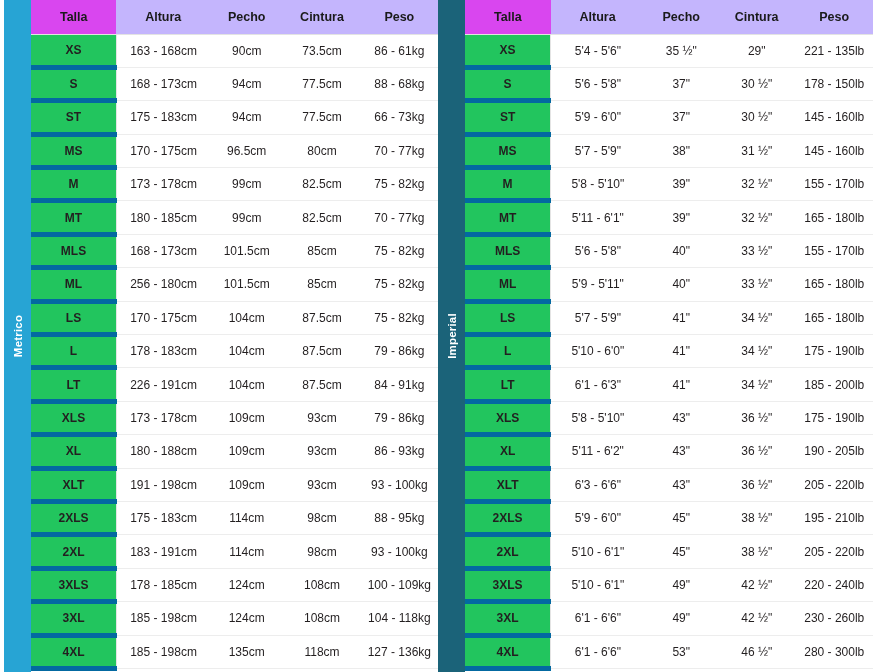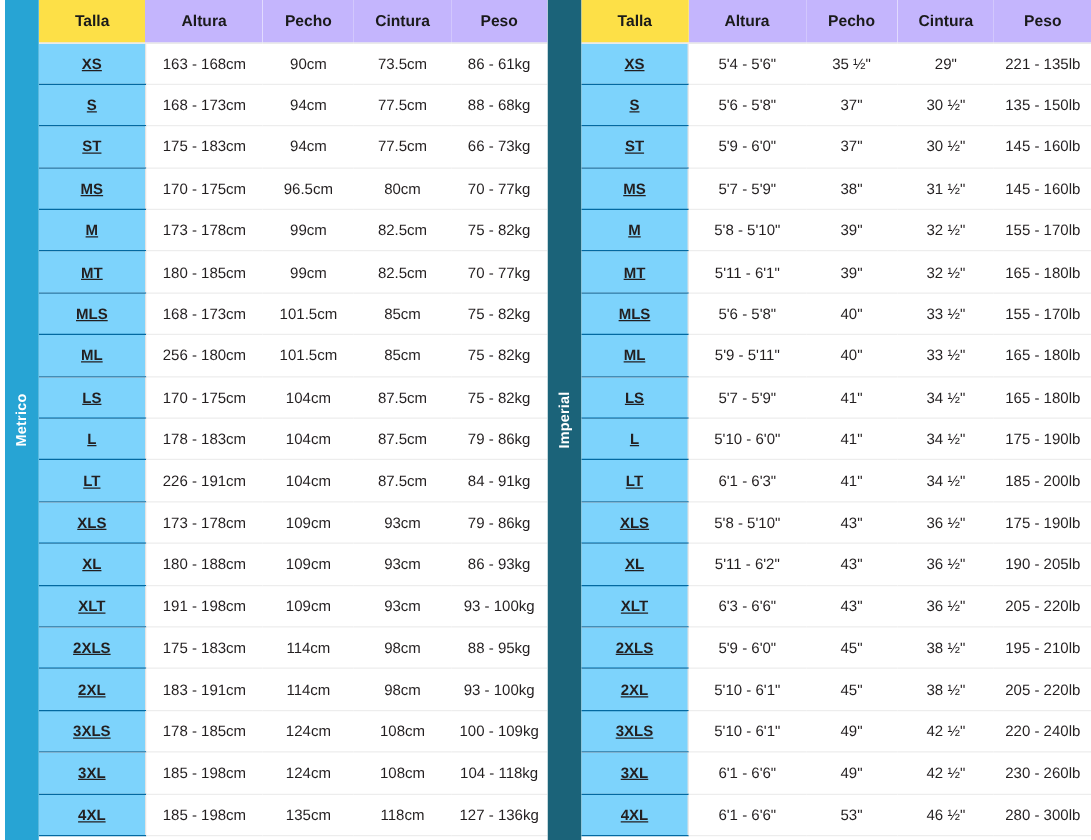--- a/index.html
+++ b/index.html
@@ -75,35 +75,34 @@
   
   table.size-table thead th {
     background: #c4b5fd;
     font-weight: bold;
     font-size: 12.5px;
     color: #1a1a1a;
     border-bottom: 1px solid #e3e3e3;
     height: 34px;
   }
   table.size-table thead th.col-size {
-    background: #fde047;
+    background: #d946ef;
     margin-top: 26px;
   }
 
   
   table.size-table tbody td {
     background: #ffffff;
     border-bottom: 1px solid #ededed;
   }
   table.size-table tbody td.col-size {
-    background: #7dd3fc;
+    background: #22c55e;
     font-weight: bold;
-    border-bottom: 1px solid #0369a1;
+    border-bottom: 5px solid #0369a1;
     border-right: 1px solid #e4e4e4;
-    text-decoration: underline;
   }
 
   
   col.c-size    { width: 21%; }
   col.c-height  { width: 23%; }
   col.c-chest   { width: 18%; }
   col.c-waist   { width: 19%; }
   col.c-weight  { width: 19%; }
 </style>
 </head>
@@ -298,21 +297,21 @@
               <td>5'4 - 5'6"</td>
               <td>35 ½"</td>
               <td>29"</td>
               <td>221 - 135lb</td>
             </tr>
             <tr>
               <td class="col-size">S</td>
               <td>5'6 - 5'8"</td>
               <td>37"</td>
               <td>30 ½"</td>
-              <td>135 - 150lb</td>
+              <td>178 - 150lb</td>
             </tr>
             <tr>
               <td class="col-size">ST</td>
               <td>5'9 - 6'0"</td>
               <td>37"</td>
               <td>30 ½"</td>
               <td>145 - 160lb</td>
             </tr>
             <tr>
               <td class="col-size">MS</td>

